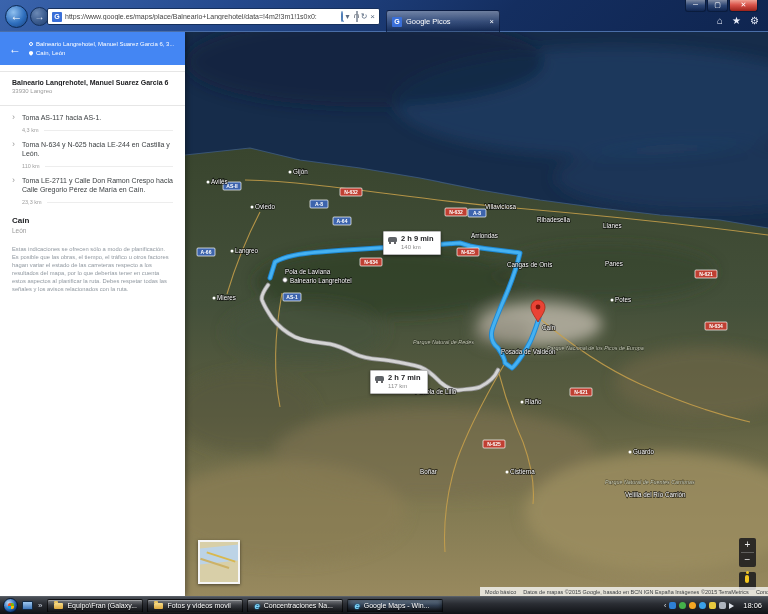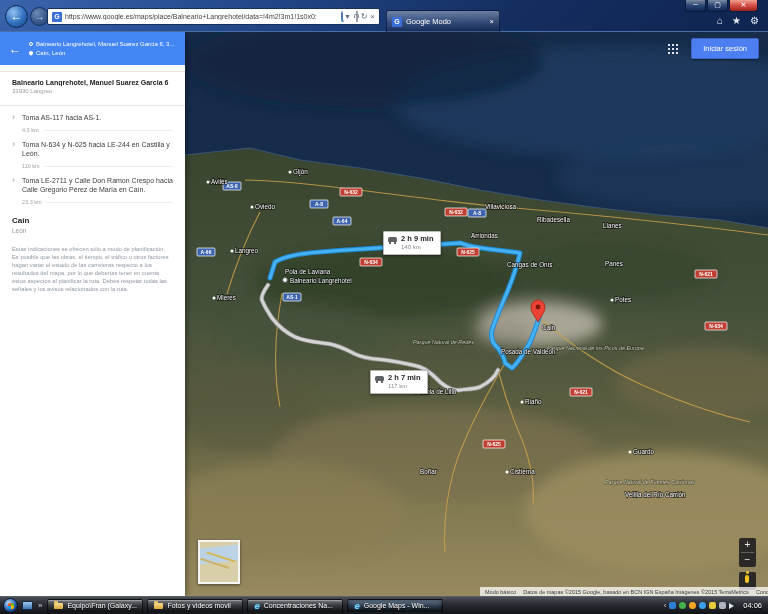--- a/index.html
+++ b/index.html
@@ -156,21 +156,21 @@
     <span id="url-text">https://www.google.es/maps/place/Balneario+Langrehotel/data=!4m2!3m1!1s0x0:</span>
     <span class="abtn"><span class="i-search"></span></span>
     <span class="abtn">▾</span>
     <span class="abtn"><span class="i-lock"></span></span>
     <span class="abtn"><span class="i-page"></span></span>
     <span class="abtn">↻</span>
     <span class="abtn">×</span>
   </div>
   <div id="tab">
     <span class="favicon">G</span>
-    <span class="title">Google Modo</span>
+    <span class="title">Google Picos</span>
     <span>×</span>
   </div>
   <div id="winctl">
     <div class="wbtn">─</div>
     <div class="wbtn">▢</div>
     <div class="wbtn close">✕</div>
   </div>
   <div id="ietools">
     <span>⌂</span>
     <span>★</span>
@@ -350,24 +350,20 @@
     </span>
   </div>
   <div class="route-badge" id="badge-alt">
     <span class="badge-car"></span>
     <span>
       <div class="badge-dur">2 h 7 min</div>
       <div class="badge-dist">117 km</div>
     </span>
   </div>
 
-  <div id="topbar-right">
-    <span class="apps-grid"></span>
-    <span class="signin-btn">Iniciar sesión</span>
-  </div>
 
   <div id="left-panel">
     <div class="panel-header">
       <span class="hdr-back">←</span>
       <div class="hdr-lines">
         <div class="hdr-line">
             <span class="hdr-dot"></span>
           <span>Balneario Langrehotel, Manuel Suarez Garcia 6, 3...</span>
           </div>
         <div class="hdr-line">
@@ -466,15 +462,15 @@
 
   <span id="tray">
     <span class="tray-chev">‹</span>
     <span class="tray-ico t1"></span>
     <span class="tray-ico t2"></span>
     <span class="tray-ico t3"></span>
     <span class="tray-ico t4"></span>
     <span class="tray-ico t5"></span>
     <span class="tray-ico t6"></span>
     <span class="spk"></span>
-    <span class="clock">04:06</span>
+    <span class="clock">18:06</span>
   </span>
 </div>
 
 </body></html>

